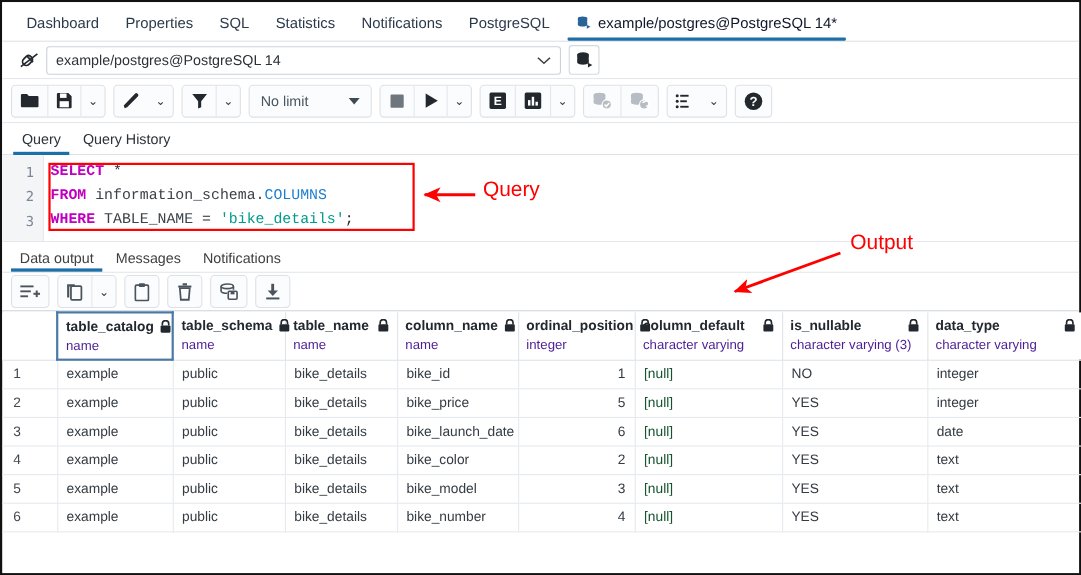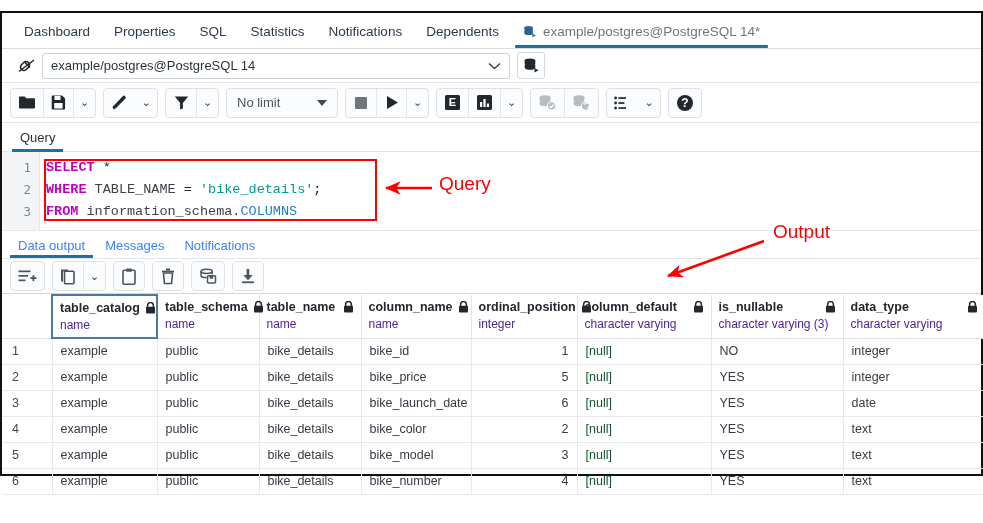--- a/index.html
+++ b/index.html
@@ -1,25 +1,25 @@
 <!DOCTYPE html>
 <html><head>
 <meta charset="utf-8">
 <style>
   * { box-sizing: border-box; margin:0; padding:0; }
   html,body { width:983px; height:523px; overflow:hidden; background:#fff;
     font-family:"Liberation Sans", sans-serif; }
-  .app { position:relative; width:983px; height:465px; border:2px solid #111; background:#fff;margin-top:11px; }
+  .app { position:relative; width:983px; height:523px; border:2px solid #111; background:#fff; }
 
   
   .objtabs { height:36px; display:flex; align-items:flex-end; padding:0 10px;
              border-bottom:1px solid #d9dde2; background:#fff; }
   .objtab { font-size:13.5px; color:#2b3a4a; padding:0 12px 9px 12px; white-space:nowrap;
             position:relative; display:flex; align-items:center; gap:6px; }
-  .objtab.active { color:#737373; }
+  .objtab.active { color:#0f172a; }
   .objtab.active::after { content:""; position:absolute; left:4px; right:4px; bottom:0;
             height:3px; background:#1e6fa8; border-radius:1px; }
   .dbicon { display:inline-block; width:14px; height:14px; position:relative; }
 
   
   .connbar { height:34px; display:flex; align-items:center; gap:0; padding:3px 8px 3px 10px;
              border-bottom:1px solid #e2e6ea; background:#fff; }
   .connicon { width:30px; height:26px; display:flex; align-items:center; justify-content:center;
               color:#2d3338; }
   .connselect { flex:0 0 468px; height:26px; border:1px solid #ccd2d8; border-radius:3px;
@@ -70,21 +70,21 @@
   .redbox { position:absolute; left:42px; top:146px; width:333px; height:62px;
             border:2.5px solid #ff0000; pointer-events:none; }
 
   
   .anno { position:absolute; color:#ff0000; font-size:19px; font-family:"Liberation Sans", sans-serif; }
   svg.annosvg { position:absolute; left:0; top:0; width:983px; height:523px; pointer-events:none; }
 
   
   .otabs { height:28px; display:flex; align-items:flex-end; padding:0 6px; background:#fff;
            border-top:1px solid #e4e8ec; }
-  .otab { font-size:13px; color:#3b82f6; padding:0 10px 5px 10px; position:relative; }
+  .otab { font-size:13px; color:#404040; padding:0 10px 5px 10px; position:relative; }
   .otab.active::after { content:""; position:absolute; left:2px; right:2px; bottom:0; height:3px;
            background:#1e6fa8; }
 
   .obar { height:36px; display:flex; align-items:center; gap:7px; padding:4px 8px;
           border-top:1px solid #e2e6ea; border-bottom:1px solid #cfd6dd; background:#fff; }
 
   
   .grid { width:100%; border-collapse:collapse; table-layout:fixed; font-size:12.5px; }
   .grid th { background:#fff; border:1px solid #dfe4e9; border-top:none; padding:5px 7px;
              vertical-align:top; text-align:left; font-weight:normal; height:42px; }
@@ -115,21 +115,21 @@
       <div class="objtab">
         <span>SQL</span>
       </div>
       <div class="objtab">
         <span>Statistics</span>
       </div>
       <div class="objtab">
         <span>Notifications</span>
       </div>
       <div class="objtab">
-        <span>Dependents</span>
+        <span>PostgreSQL</span>
       </div>
       <div class="objtab active">
         <span class="dbicon"><svg width="14" height="14" viewBox="0 0 14 14">
             <ellipse cx="5.6" cy="2.6" rx="4.3" ry="1.7" fill="#2a6496"></ellipse>
             <path d="M1.3 2.6 v2.5 c0 0.9 1.9 1.7 4.3 1.7 s4.3-0.8 4.3-1.7 V2.6" fill="#2a6496"></path>
             <path d="M1.3 5.9 v2.5 c0 0.9 1.9 1.7 4.3 1.7 s4.3-0.8 4.3-1.7 V5.9" fill="#2a6496"></path>
             <path d="M9.4 8.6 l3.4 1.8 l-3.4 1.8z" fill="#2a6496"></path>
           </svg></span>
         <span>example/postgres@PostgreSQL 14*</span>
       </div>
@@ -279,32 +279,33 @@
         <svg width="18" height="18" viewBox="0 0 18 18">
             <circle cx="9" cy="9" r="8" fill="#22282e"></circle>
             <text x="9" y="13.4" font-family="Liberation Sans, sans-serif" font-size="12" font-weight="bold" fill="#fff" text-anchor="middle">?</text>
           </svg>
       </div>
     </div>
   </div>
 
   <div class="qtabs" id="qtabs">
       <div class="qtab active">Query</div>
+      <div class="qtab">Query History</div>
     </div>
 
   <div class="editor">
     <div class="gutter" id="gutter">
         <div>1</div>
         <div>2</div>
         <div>3</div>
       </div>
     <div class="code" id="code">
         <div class="ln"><span class="kw">SELECT</span><span class="op"> *</span></div>
+        <div class="ln"><span class="kw">FROM</span><span class="plain"> information_schema.</span><span class="col">COLUMNS</span></div>
         <div class="ln"><span class="kw">WHERE</span><span class="plain"> TABLE_NAME </span><span class="op">= </span><span class="str">'bike_details'</span><span class="op">;</span></div>
-        <div class="ln"><span class="kw">FROM</span><span class="plain"> information_schema.</span><span class="col">COLUMNS</span></div>
       </div>
   </div>
   <div class="redbox"></div>
 
   <div class="otabs" id="otabs">
       <div class="otab active">Data output</div>
       <div class="otab">Messages</div>
       <div class="otab">Notifications</div>
     </div>
 

